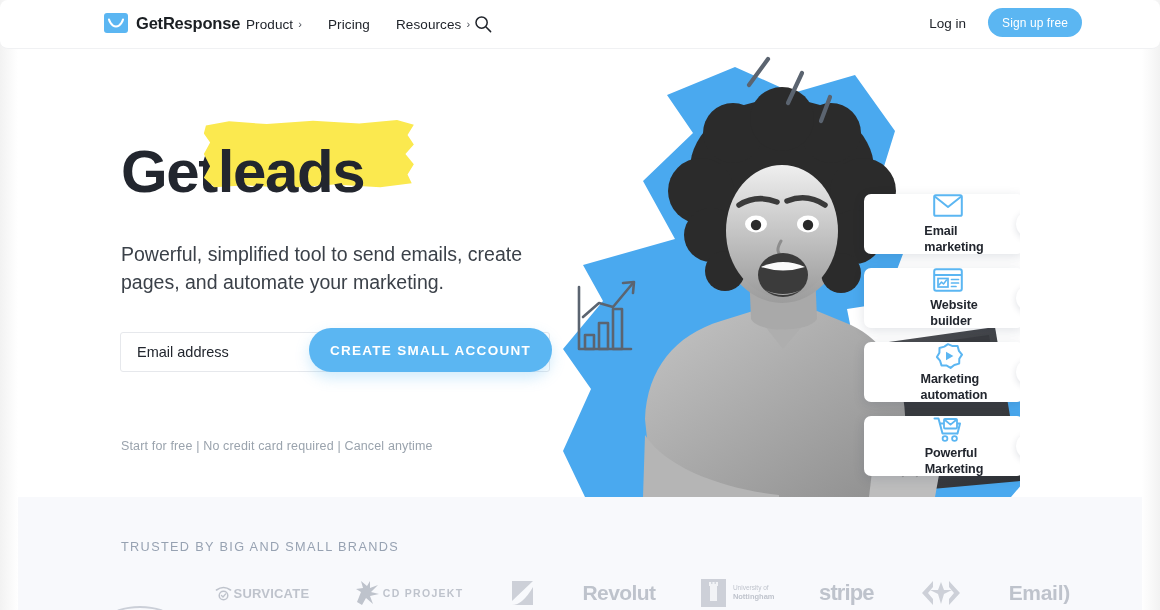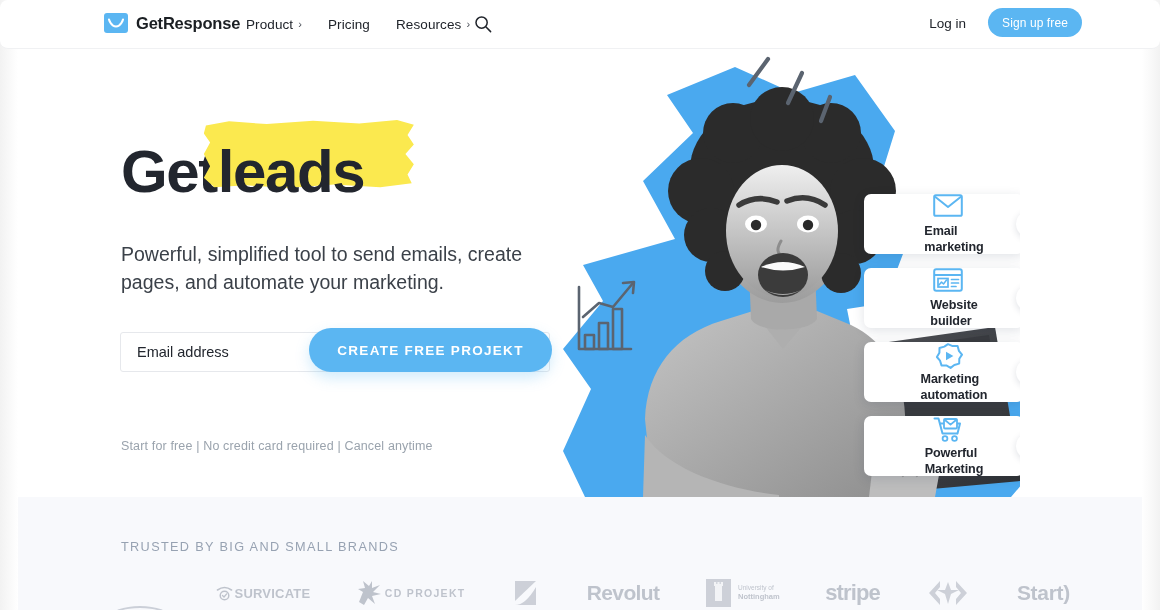--- a/index.html
+++ b/index.html
@@ -276,21 +276,21 @@
           <span class="h-leads-hl"></span>
           <span class="h-leads">leads</span>
         </span>
       </div>
     </div>
 
     <div class="subhead">Powerful, simplified tool to send emails, create pages, and automate your marketing.</div>
 
     <div class="form-row">
       <input class="email-input" type="text" placeholder="Email address" style="">
-      <button class="cta-btn">CREATE FREE PROJEKT</button>
+      <button class="cta-btn">CREATE SMALL ACCOUNT</button>
     </div>
 
     <div class="legal">Start for free | No credit card required | Cancel anytime</div>
 
     <div class="cards">
 
       <div class="card">
         <span class="card-icon">
           <svg width="30" height="23" viewBox="0 0 30 23" fill="none">
             <rect x="1.2" y="1.2" width="27.6" height="20.6" rx="1.6" stroke="#5bb6f2" stroke-width="2"></rect>
@@ -416,21 +416,21 @@
 
       <div class="brand">
         <svg width="46" height="28" viewBox="0 0 46 28">
           <path d="M15 2 L4 14 L15 26 L15 20 L10 14 L15 8 Z" fill="#c6cad2"></path>
           <path d="M31 2 L42 14 L31 26 L31 20 L36 14 L31 8 Z" fill="#c6cad2"></path>
           <path d="M23 3 L26 11 L34 11 L26 15 L23 25 L20 15 L12 11 L20 11 Z" fill="#c6cad2"></path>
         </svg>
       </div>
 
       <div class="brand">
-        <span class="b-text b-shaw">Start)</span>
+        <span class="b-text b-shaw">Email)</span>
       </div>
 
     </div>
   </div>
 
   <div class="gutter left"></div>
   <div class="gutter right"></div>
 </div>
 
 </body></html>

